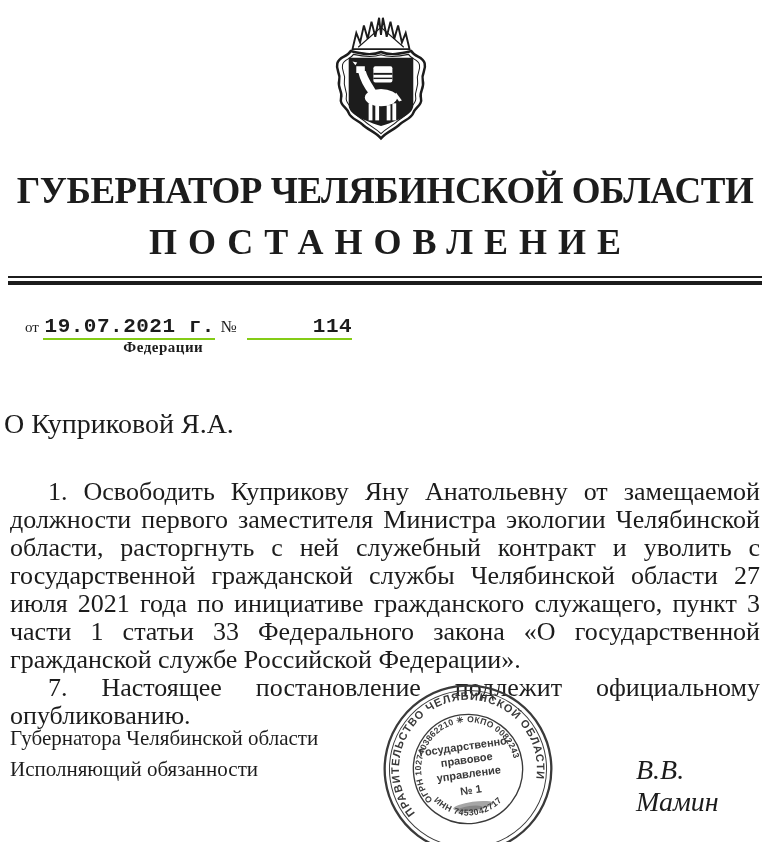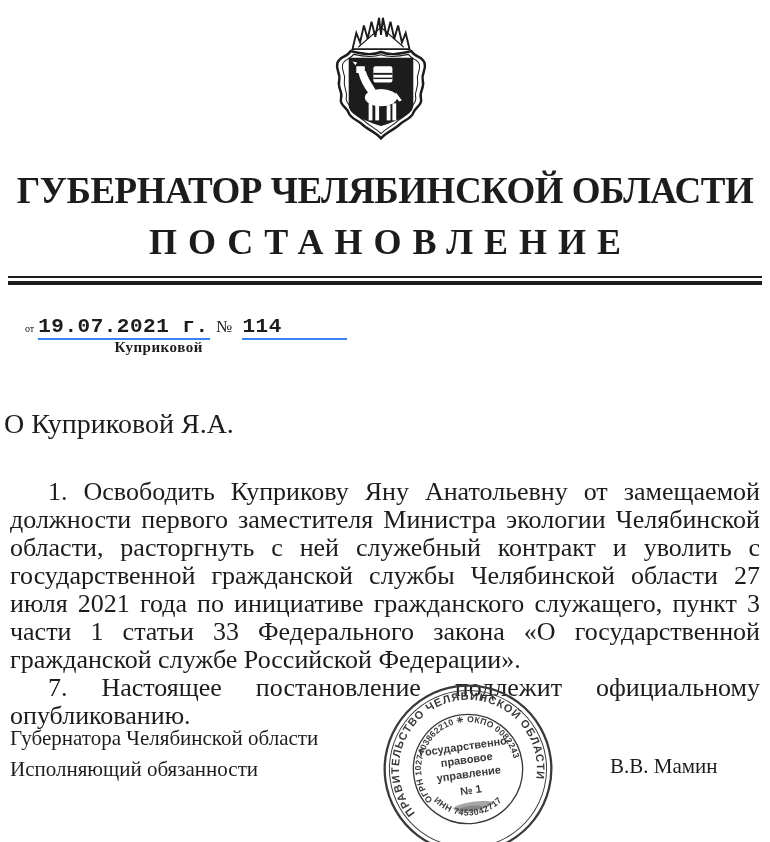--- a/index.html
+++ b/index.html
@@ -18,45 +18,45 @@
   .doc-type {
     position:absolute; top:209px; left:0; width:100%;
     text-align:center; font-weight:bold; font-size:36px;
     letter-spacing:11px; text-indent:11px; white-space:nowrap;
   }
   .rule {
     position:absolute; top:264px; left:8px; right:8px; height:9px;
     border-top:2px solid #1c1c1c; border-bottom:4px solid #1c1c1c;
   }
   .meta { position:absolute; top:303px; left:25px; white-space:nowrap; }
-  .meta .from { font-size:10px; }
+  .meta .from { font-size:15px; }
   .seg {
-    display:inline-block; border-bottom:2px solid #3b82f6;
-    text-align:left; position:relative; vertical-align:baseline;
+    display:inline-block; border-bottom:2px solid #84cc16;
+    text-align:right; position:relative; vertical-align:baseline;
   }
   .seg1 { width:172px; margin-left:4px; }
   .seg2 { width:105px; margin-left:10px; }
   .date, .num {
     font-family:"Liberation Mono", monospace; font-weight:bold;
     font-size:21px; letter-spacing:0.5px;
   }
   .numsign { font-size:17px; margin-left:6px; }
   .city {
     position:absolute; top:100%; left:70%; transform:translateX(-50%);
     font-family:"Liberation Serif", serif; font-weight:bold;
     font-size:15px; letter-spacing:0.5px; margin-top:1px; white-space:nowrap;
   }
   .subject { position:absolute; top:396px; left:4px; font-size:28px; }
   .body-text {
     position:absolute; top:466px; left:10px; width:750px;
     font-size:26px; line-height:28px; text-align:justify;
   }
   .body-text p { text-indent:38px; }
   .sig-left { position:absolute; top:711px; left:10px; font-size:21px; line-height:31px; }
-  .sig-name { position:absolute; top:742px; left:610px; font-size:21px; }
+  .sig-name { position:absolute; top:742px; left:636px; font-size:28px;font-style:italic; }
   .stamp { position:absolute; left:377px; top:666px; width:182px; height:182px; }
   .stamp svg { width:100%; height:100%; }
 </style>
 </head>
 <body>
 
 <div class="page">
 
   <div class="coat">
     <svg viewBox="0 0 120 134" xmlns="http://www.w3.org/2000/svg">
@@ -83,21 +83,21 @@
       <rect x="52" y="62" width="20" height="2" fill="#1c1c1c"></rect>
       <rect x="52" y="67" width="20" height="1.5" fill="#1c1c1c"></rect>
     </svg>
   </div>
 
   <div class="org-title">ГУБЕРНАТОР ЧЕЛЯБИНСКОЙ ОБЛАСТИ</div>
   <div class="doc-type">ПОСТАНОВЛЕНИЕ</div>
   <div class="rule"></div>
 
   <div class="meta">
-    <span class="from">от</span><span class="seg seg1"><span class="date">19.07.2021 г.</span><span class="city">Куприковой</span></span><span class="numsign">№</span><span class="seg seg2"><span class="num">114</span></span>
+    <span class="from">от</span><span class="seg seg1"><span class="date">19.07.2021 г.</span><span class="city">Федерации</span></span><span class="numsign">№</span><span class="seg seg2"><span class="num">114</span></span>
   </div>
 
   <div class="subject">О Куприковой Я.А.</div>
 
   <div class="body-text">
     <p>1. Освободить Куприкову Яну Анатольевну от замещаемой должности первого заместителя Министра экологии Челябинской области, расторгнуть с ней служебный контракт и уволить с государственной гражданской службы Челябинской области 27 июля 2021 года по инициативе гражданского служащего, пункт 3 части 1 статьи 33 Федерального закона «О государственной гражданской службе Российской Федерации».</p>
     <p>7. Настоящее постановление подлежит официальному опубликованию.</p>
   </div>
 
   <div class="sig-left">

